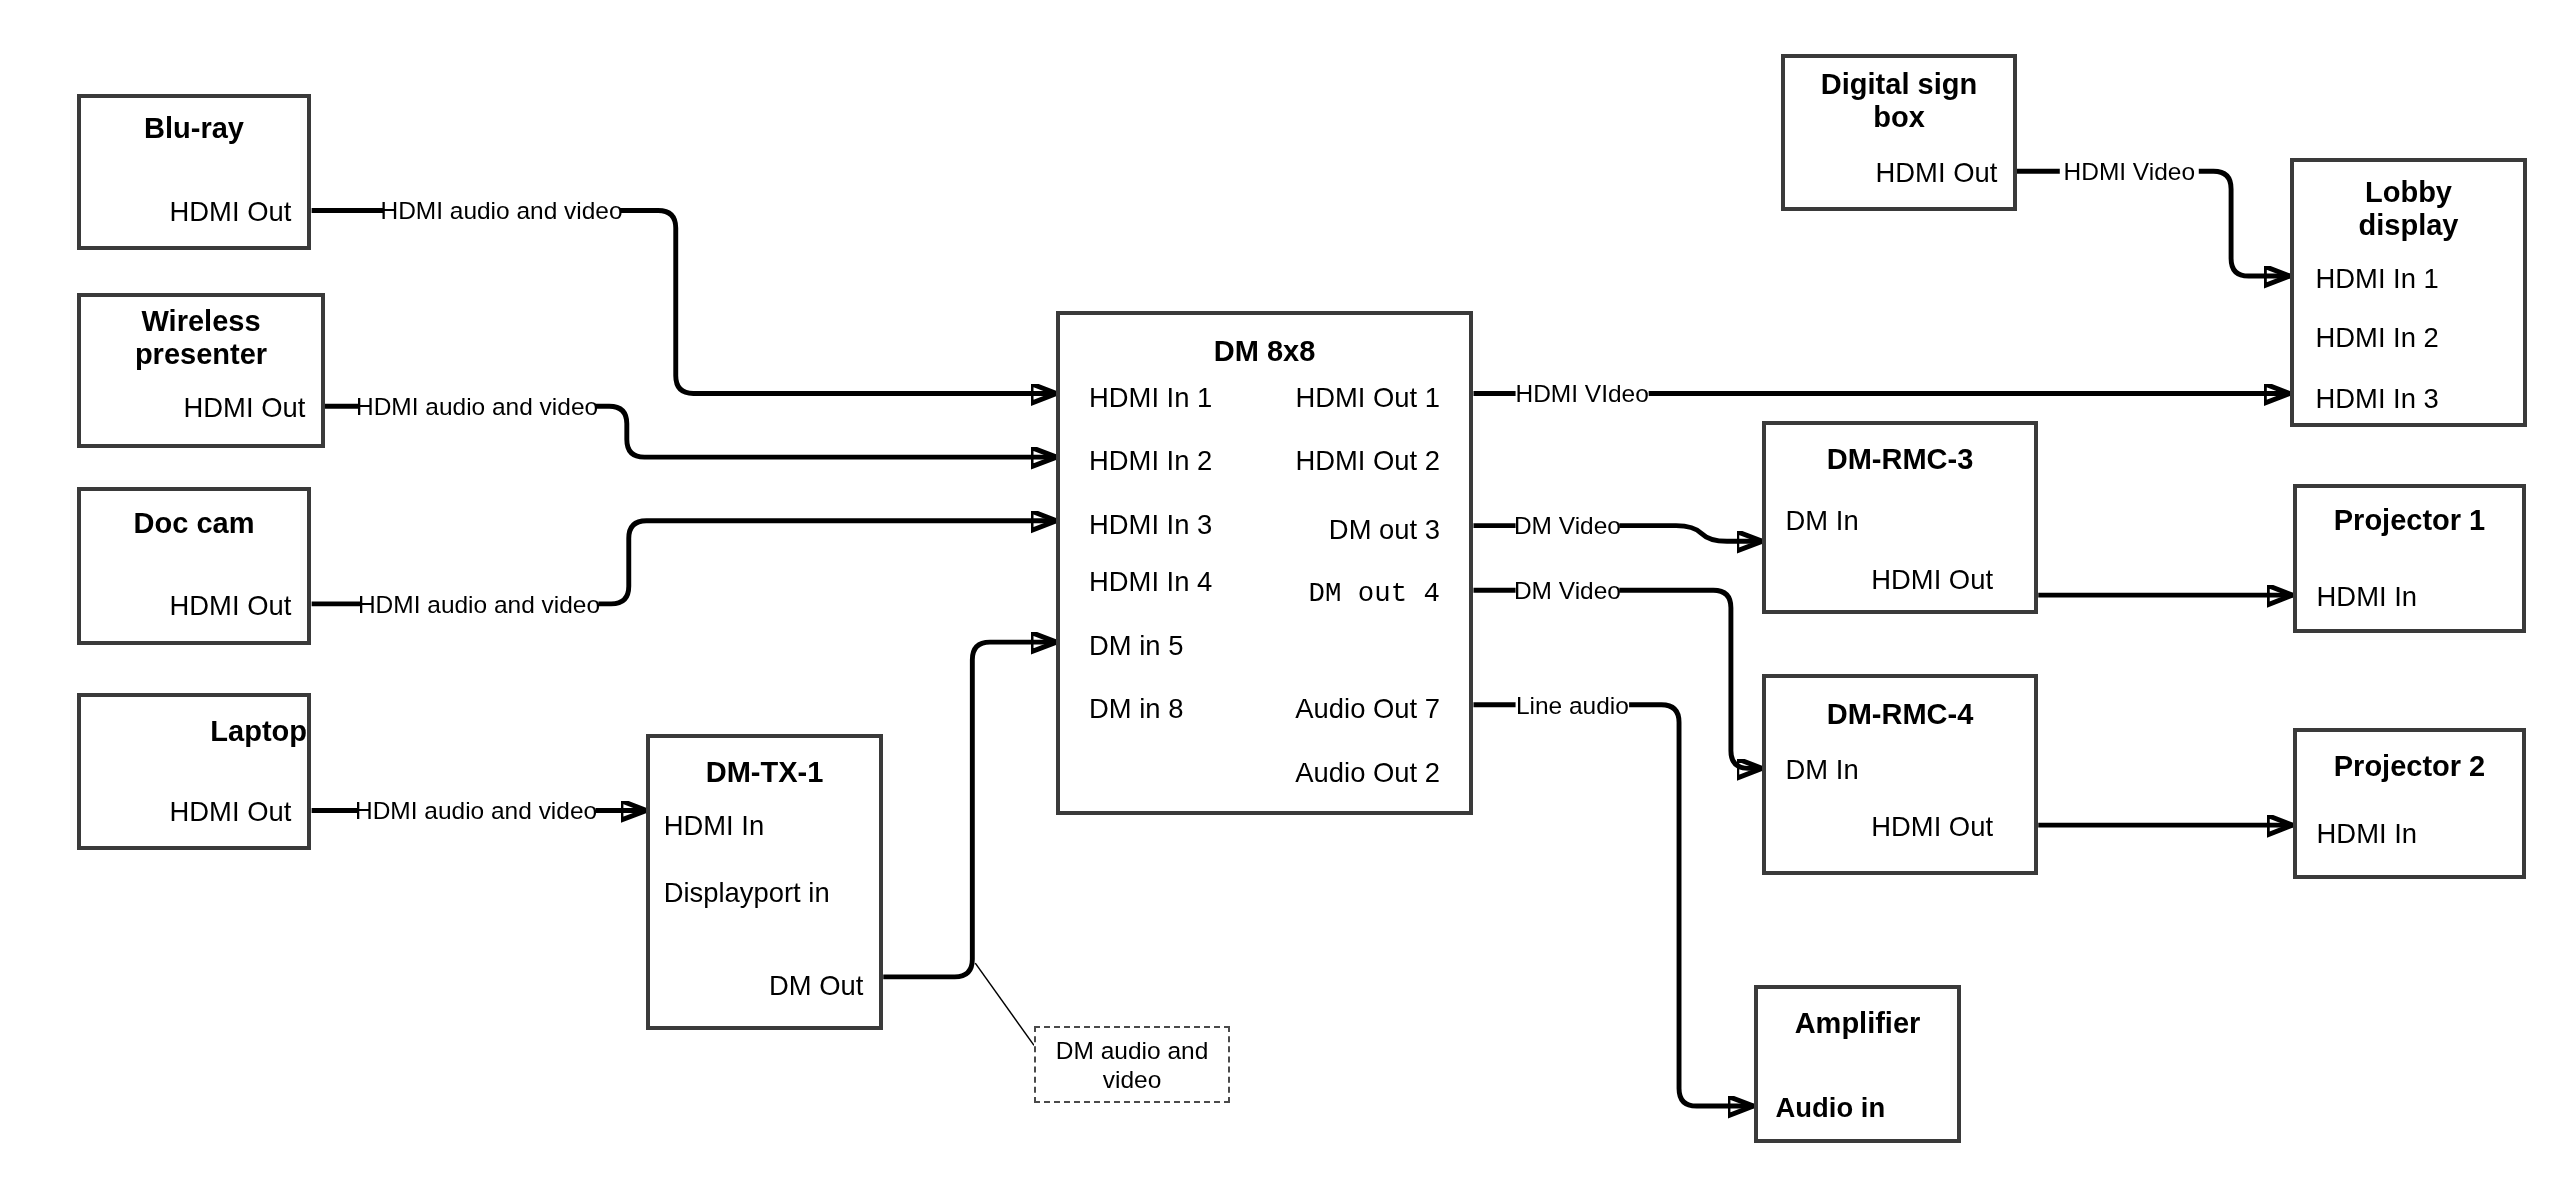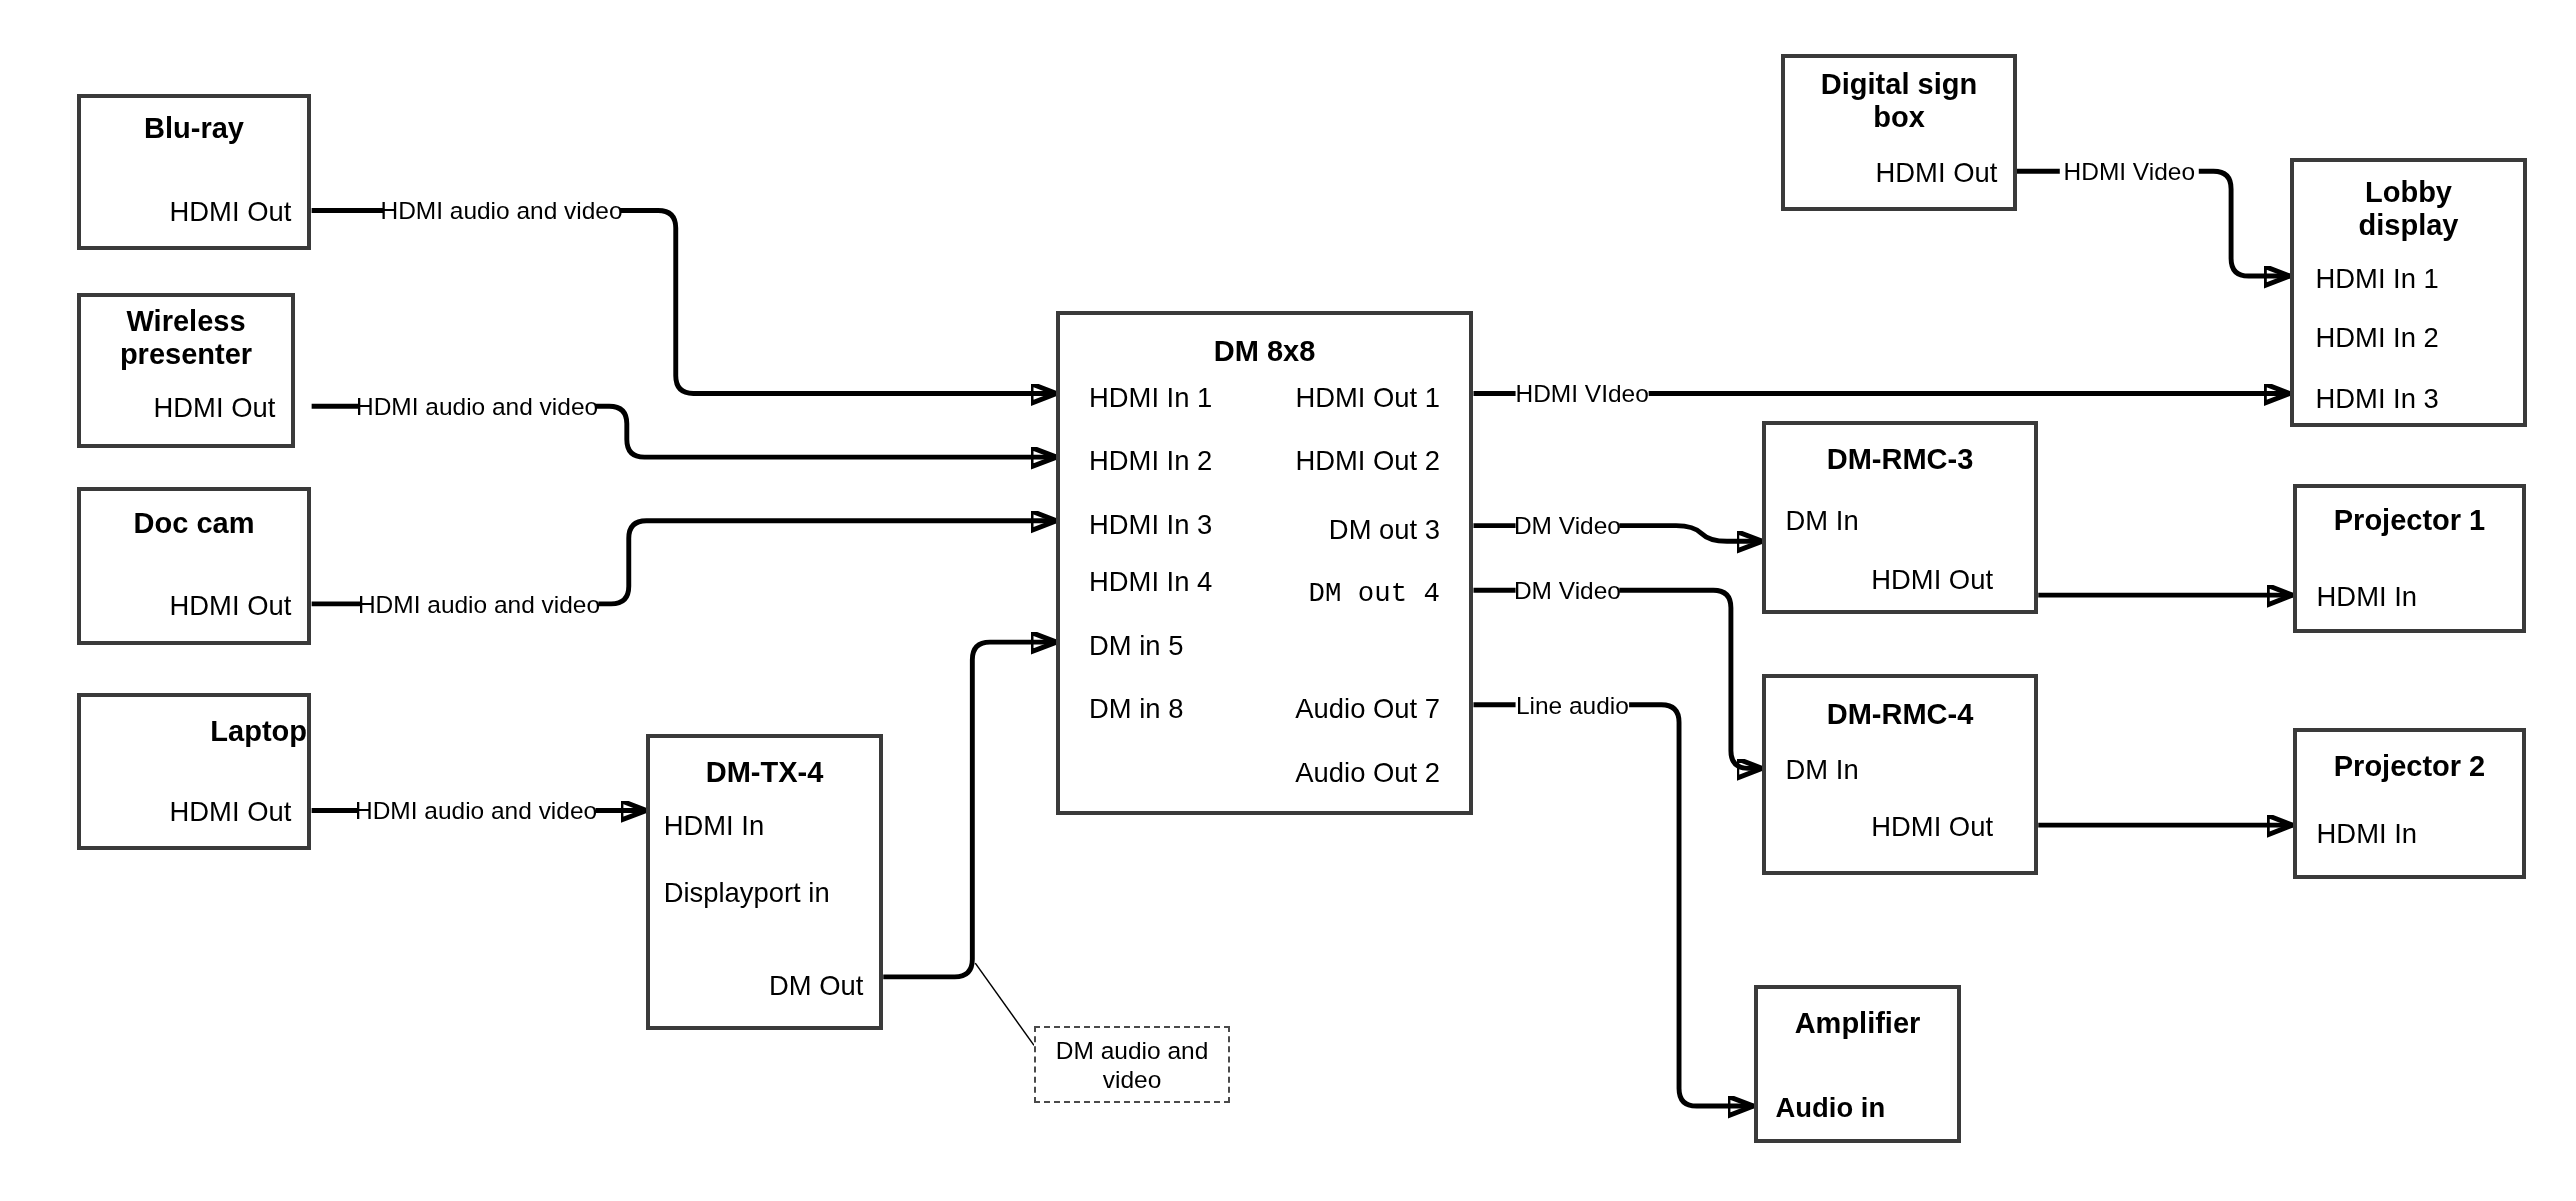--- a/index.html
+++ b/index.html
@@ -76,40 +76,40 @@
     <text x="1601" y="546">DM Video</text>
     <text x="1601" y="612">DM Video</text>
     <text x="1606" y="729">Line audio</text>
   </svg>
 
   <div class="box" style="left:77px; top:94px; width:234px; height:156px;">
     <div class="title" style="top:13.7px;">Blu-ray</div>
     <div class="port pr" style="right:15.7px; top:97px;">HDMI Out</div>
   </div>
 
-  <div class="box" style="left:77px; top:293px; width:218px; height:155px;">
+  <div class="box" style="left:77px; top:293px; width:248px; height:155px;">
     <div class="title" style="top:7.8px;">
       <span class="tline">Wireless</span>
       <span class="tline">presenter</span>
     </div>
     <div class="port pr" style="right:15.7px; top:94px;">HDMI Out</div>
   </div>
 
   <div class="box" style="left:77px; top:487px; width:234px; height:158px;">
     <div class="title" style="top:15.7px;">Doc cam</div>
     <div class="port pr" style="right:15.7px; top:98px;">HDMI Out</div>
   </div>
 
   <div class="box" style="left:77px; top:693px; width:234px; height:157px;">
     <div class="title" style="top:18px;text-align:right;">Laptop</div>
     <div class="port pr" style="right:15.7px; top:98px;">HDMI Out</div>
   </div>
 
   <div class="box" style="left:646px; top:734px; width:237px; height:296px;">
-    <div class="title" style="top:17.6px;">DM-TX-4</div>
+    <div class="title" style="top:17.6px;">DM-TX-1</div>
     <div class="port" style="left:13.7px; top:71px;">HDMI In</div>
     <div class="port" style="left:13.7px; top:138px;">Displayport in</div>
     <div class="port pr" style="right:15.7px; top:231px;">DM Out</div>
   </div>
 
   <div class="box" style="left:1056px; top:311px; width:417px; height:504px;">
     <div class="title" style="top:19.6px;">DM 8x8</div>
     <div class="port" style="left:29px; top:66px;">HDMI In 1</div>
     <div class="port" style="left:29px; top:129px;">HDMI In 2</div>
     <div class="port" style="left:29px; top:193px;">HDMI In 3</div>

